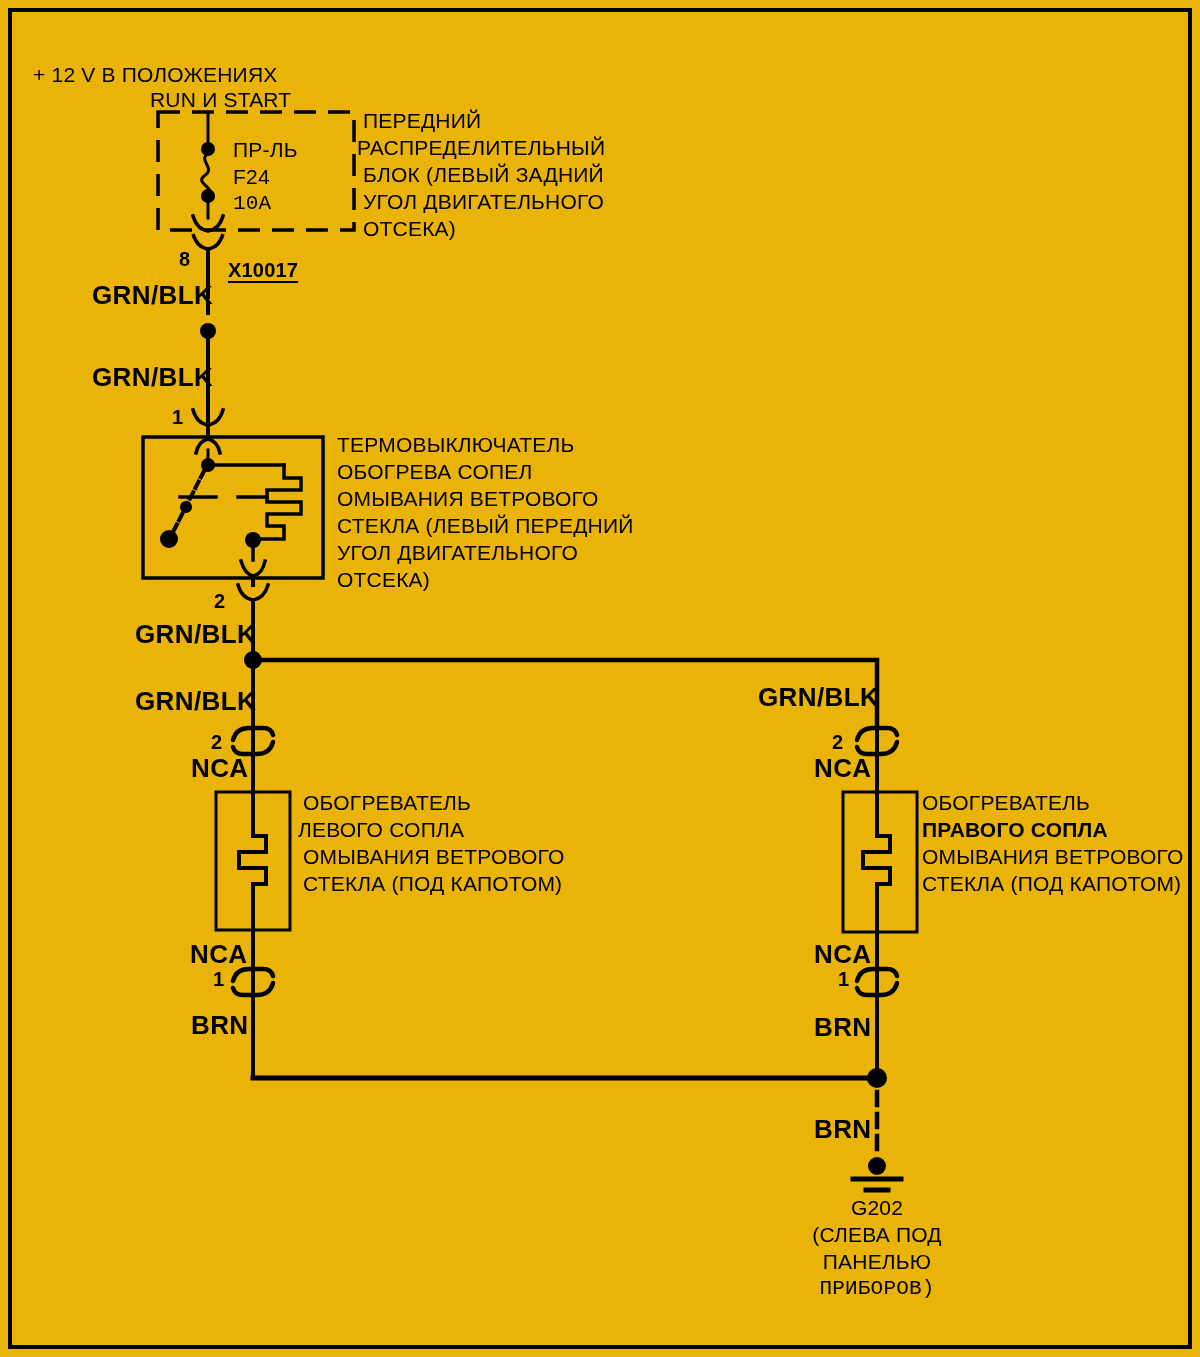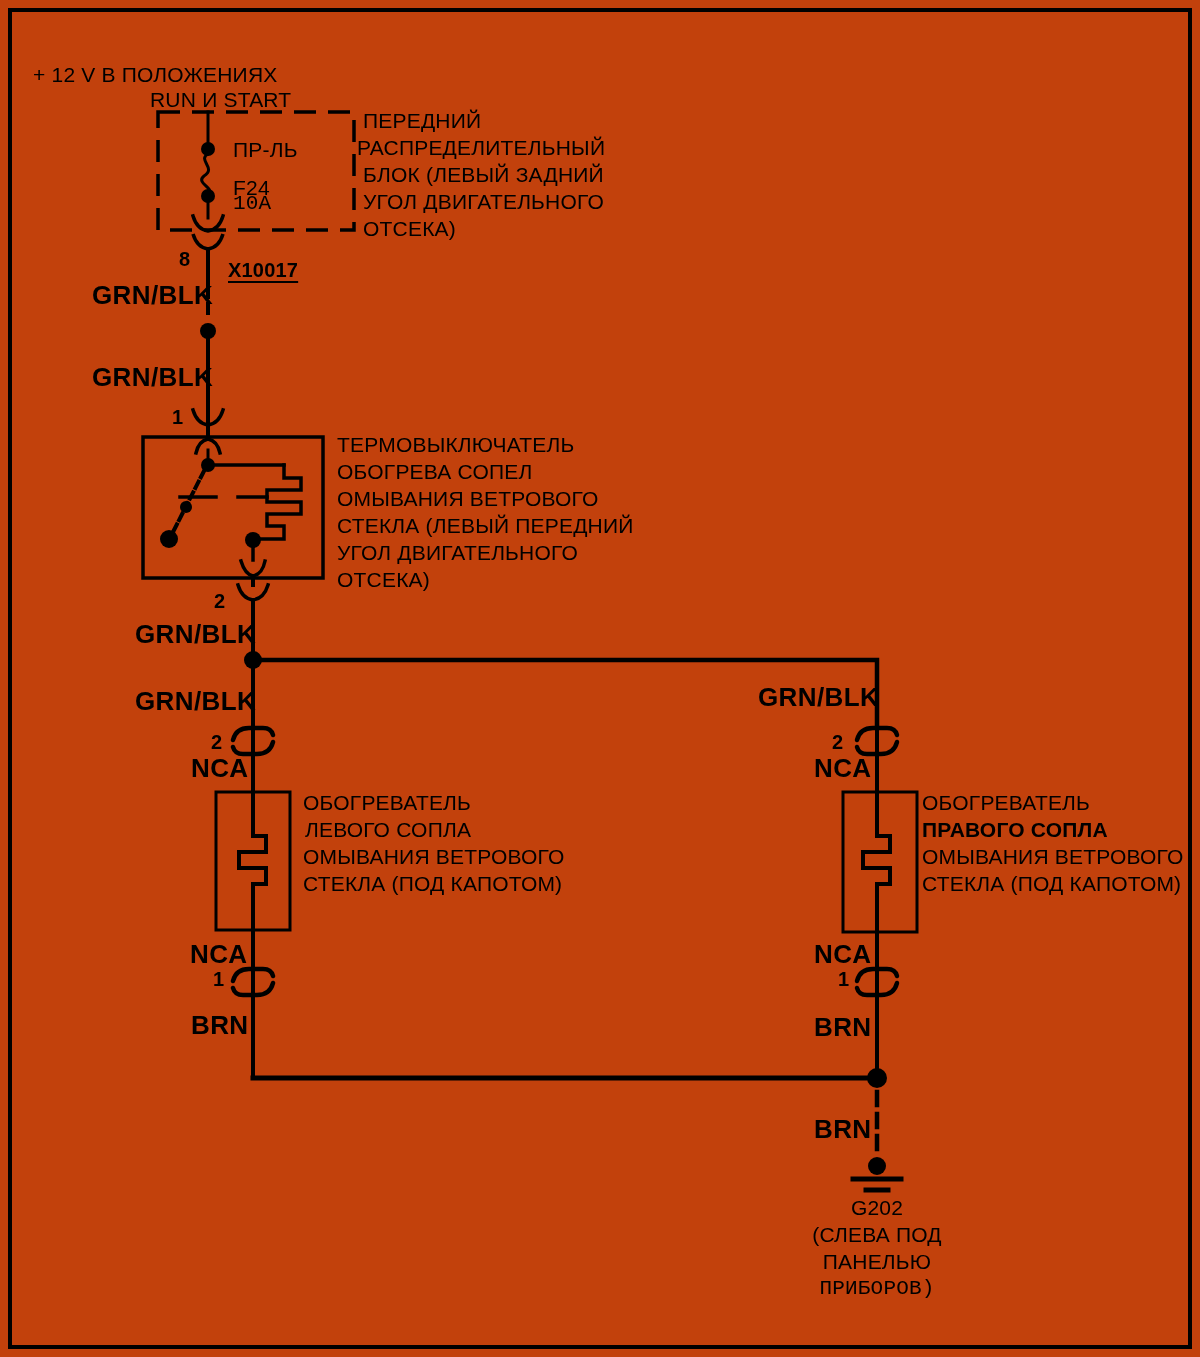--- a/index.html
+++ b/index.html
@@ -1,16 +1,16 @@
 <!DOCTYPE html>
 <html><head>
 <meta charset="utf-8">
 <style>
   html,body{margin:0;padding:0;background:#ffffff;}
-  .canvas{position:relative;width:1200px;height:1357px;background:#c2410c;overflow:hidden;
+  .canvas{position:relative;width:1200px;height:1357px;background:#eab308;overflow:hidden;
           font-family:"Liberation Sans",sans-serif;color:#000;}
   .frame{position:absolute;left:8px;top:8px;right:8px;bottom:8px;border:4px solid #000;pointer-events:none;}
   .art{position:absolute;left:0;top:0;}
   .t{position:absolute;font-size:21px;line-height:27px;white-space:nowrap;letter-spacing:0.2px;}
   .wire{font-weight:700;font-size:26px;letter-spacing:0.4px;}
   .pin{font-weight:700;font-size:20px;}
   .cid{font-weight:700;font-size:20px;text-decoration:underline;text-underline-offset:4px;text-decoration-thickness:2px;}
   .ctr{text-align:center;white-space:normal;}
 </style>
 </head>
@@ -110,21 +110,21 @@
       <circle cx="877" cy="1166" r="9" fill="#000" stroke="none"></circle>
       <line x1="853" y1="1179" x2="901" y2="1179" stroke-width="5"></line>
       <line x1="866" y1="1190" x2="888" y2="1190" stroke-width="5"></line>
     </g>
   </svg>
 
   <div class="t" style="left:33px;top:61px;">+ 12 V В ПОЛОЖЕНИЯХ</div>
   <div class="t" style="left:150px;top:86px;">RUN И START</div>
 
   <div class="t" style="left:233px;top:136px;">ПР-ЛЬ</div>
-  <div class="t" style="left:233px;top:174px;">F24</div>
+  <div class="t" style="left:233px;top:163px;">F24</div>
   <div class="t" style="left:233px;top:190px;font-family:Liberation Mono, monospace;">10A</div>
 
   <div>
     <div class="t" style="left:363px;top:107px;">ПЕРЕДНИЙ</div>
     <div class="t" style="left:357px;top:134px;">РАСПРЕДЕЛИТЕЛЬНЫЙ</div>
     <div class="t" style="left:363px;top:161px;">БЛОК (ЛЕВЫЙ ЗАДНИЙ</div>
     <div class="t" style="left:363px;top:188px;">УГОЛ ДВИГАТЕЛЬНОГО</div>
     <div class="t" style="left:363px;top:215px;">ОТСЕКА)</div>
   </div>
 
@@ -148,21 +148,21 @@
   <div class="t pin" style="left:214px;top:588px;">2</div>
 
   <div class="t wire" style="left:135px;top:621px;">GRN/BLK</div>
   <div class="t wire" style="left:135px;top:688px;">GRN/BLK</div>
 
   <div class="t pin" style="left:211px;top:729px;">2</div>
   <div class="t wire" style="left:191px;top:755px;">NCA</div>
 
   <div>
     <div class="t" style="left:303px;top:789px;">ОБОГРЕВАТЕЛЬ</div>
-    <div class="t" style="left:305px;top:816px;text-align:center;">ЛЕВОГО СОПЛА</div>
+    <div class="t" style="left:298px;top:816px;text-align:center;">ЛЕВОГО СОПЛА</div>
     <div class="t" style="left:303px;top:843px;">ОМЫВАНИЯ ВЕТРОВОГО</div>
     <div class="t" style="left:303px;top:870px;">СТЕКЛА (ПОД КАПОТОМ)</div>
   </div>
 
   <div class="t wire" style="left:190px;top:941px;">NCA</div>
   <div class="t pin" style="left:213px;top:966px;">1</div>
   <div class="t wire" style="left:191px;top:1012px;">BRN</div>
 
   <div class="t wire" style="left:758px;top:684px;">GRN/BLK</div>
   <div class="t pin" style="left:832px;top:729px;">2</div>

